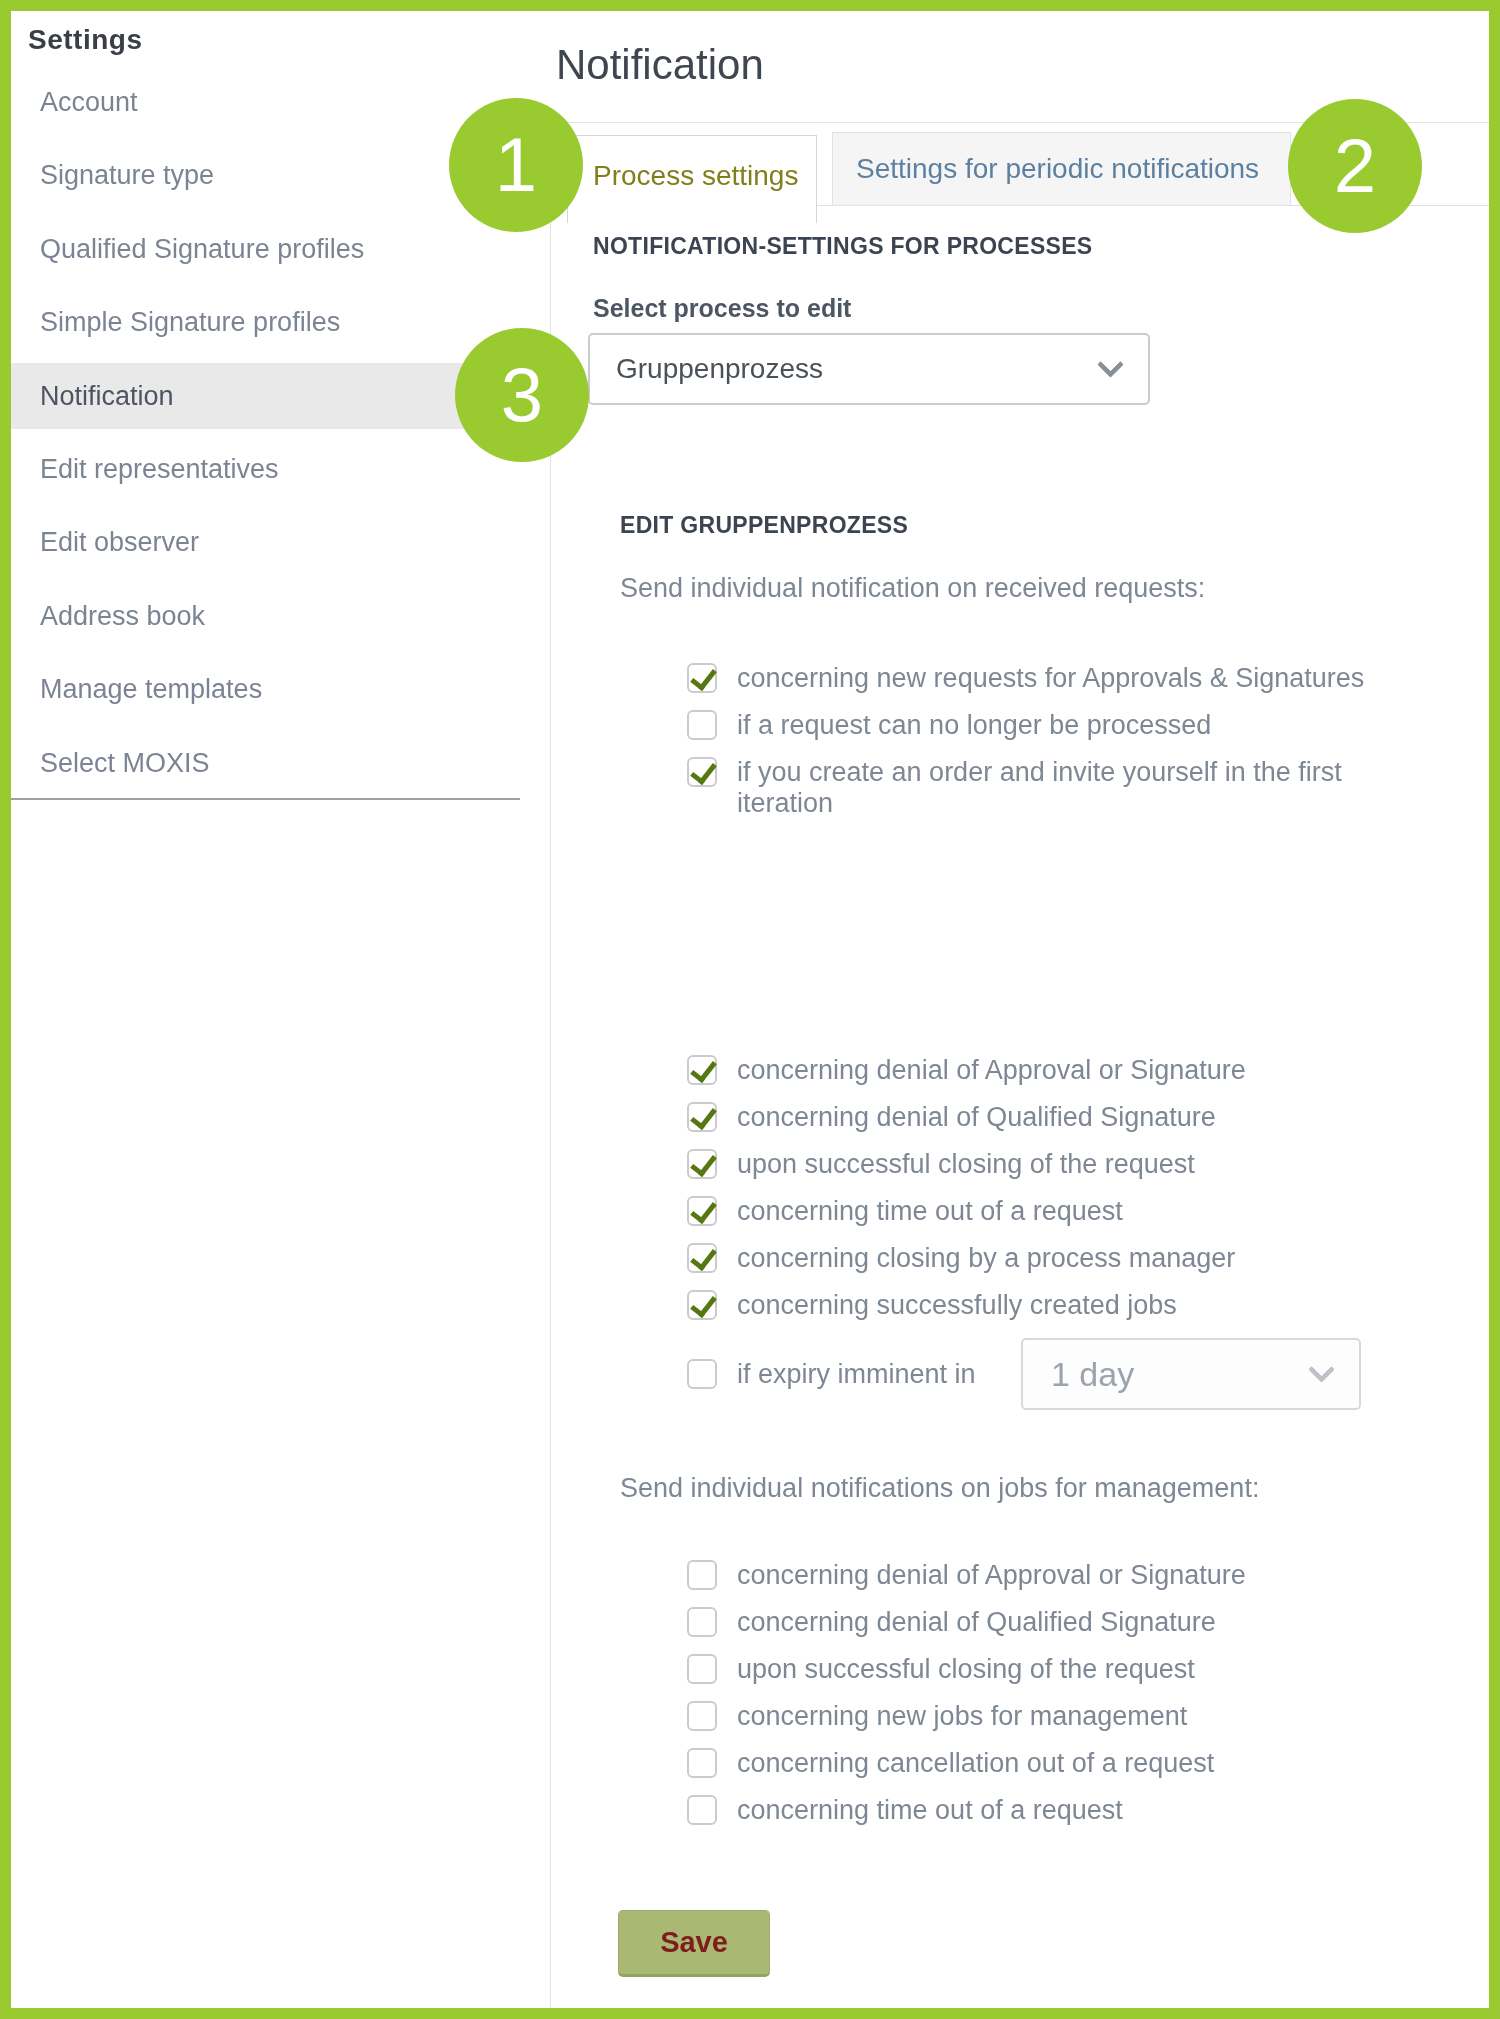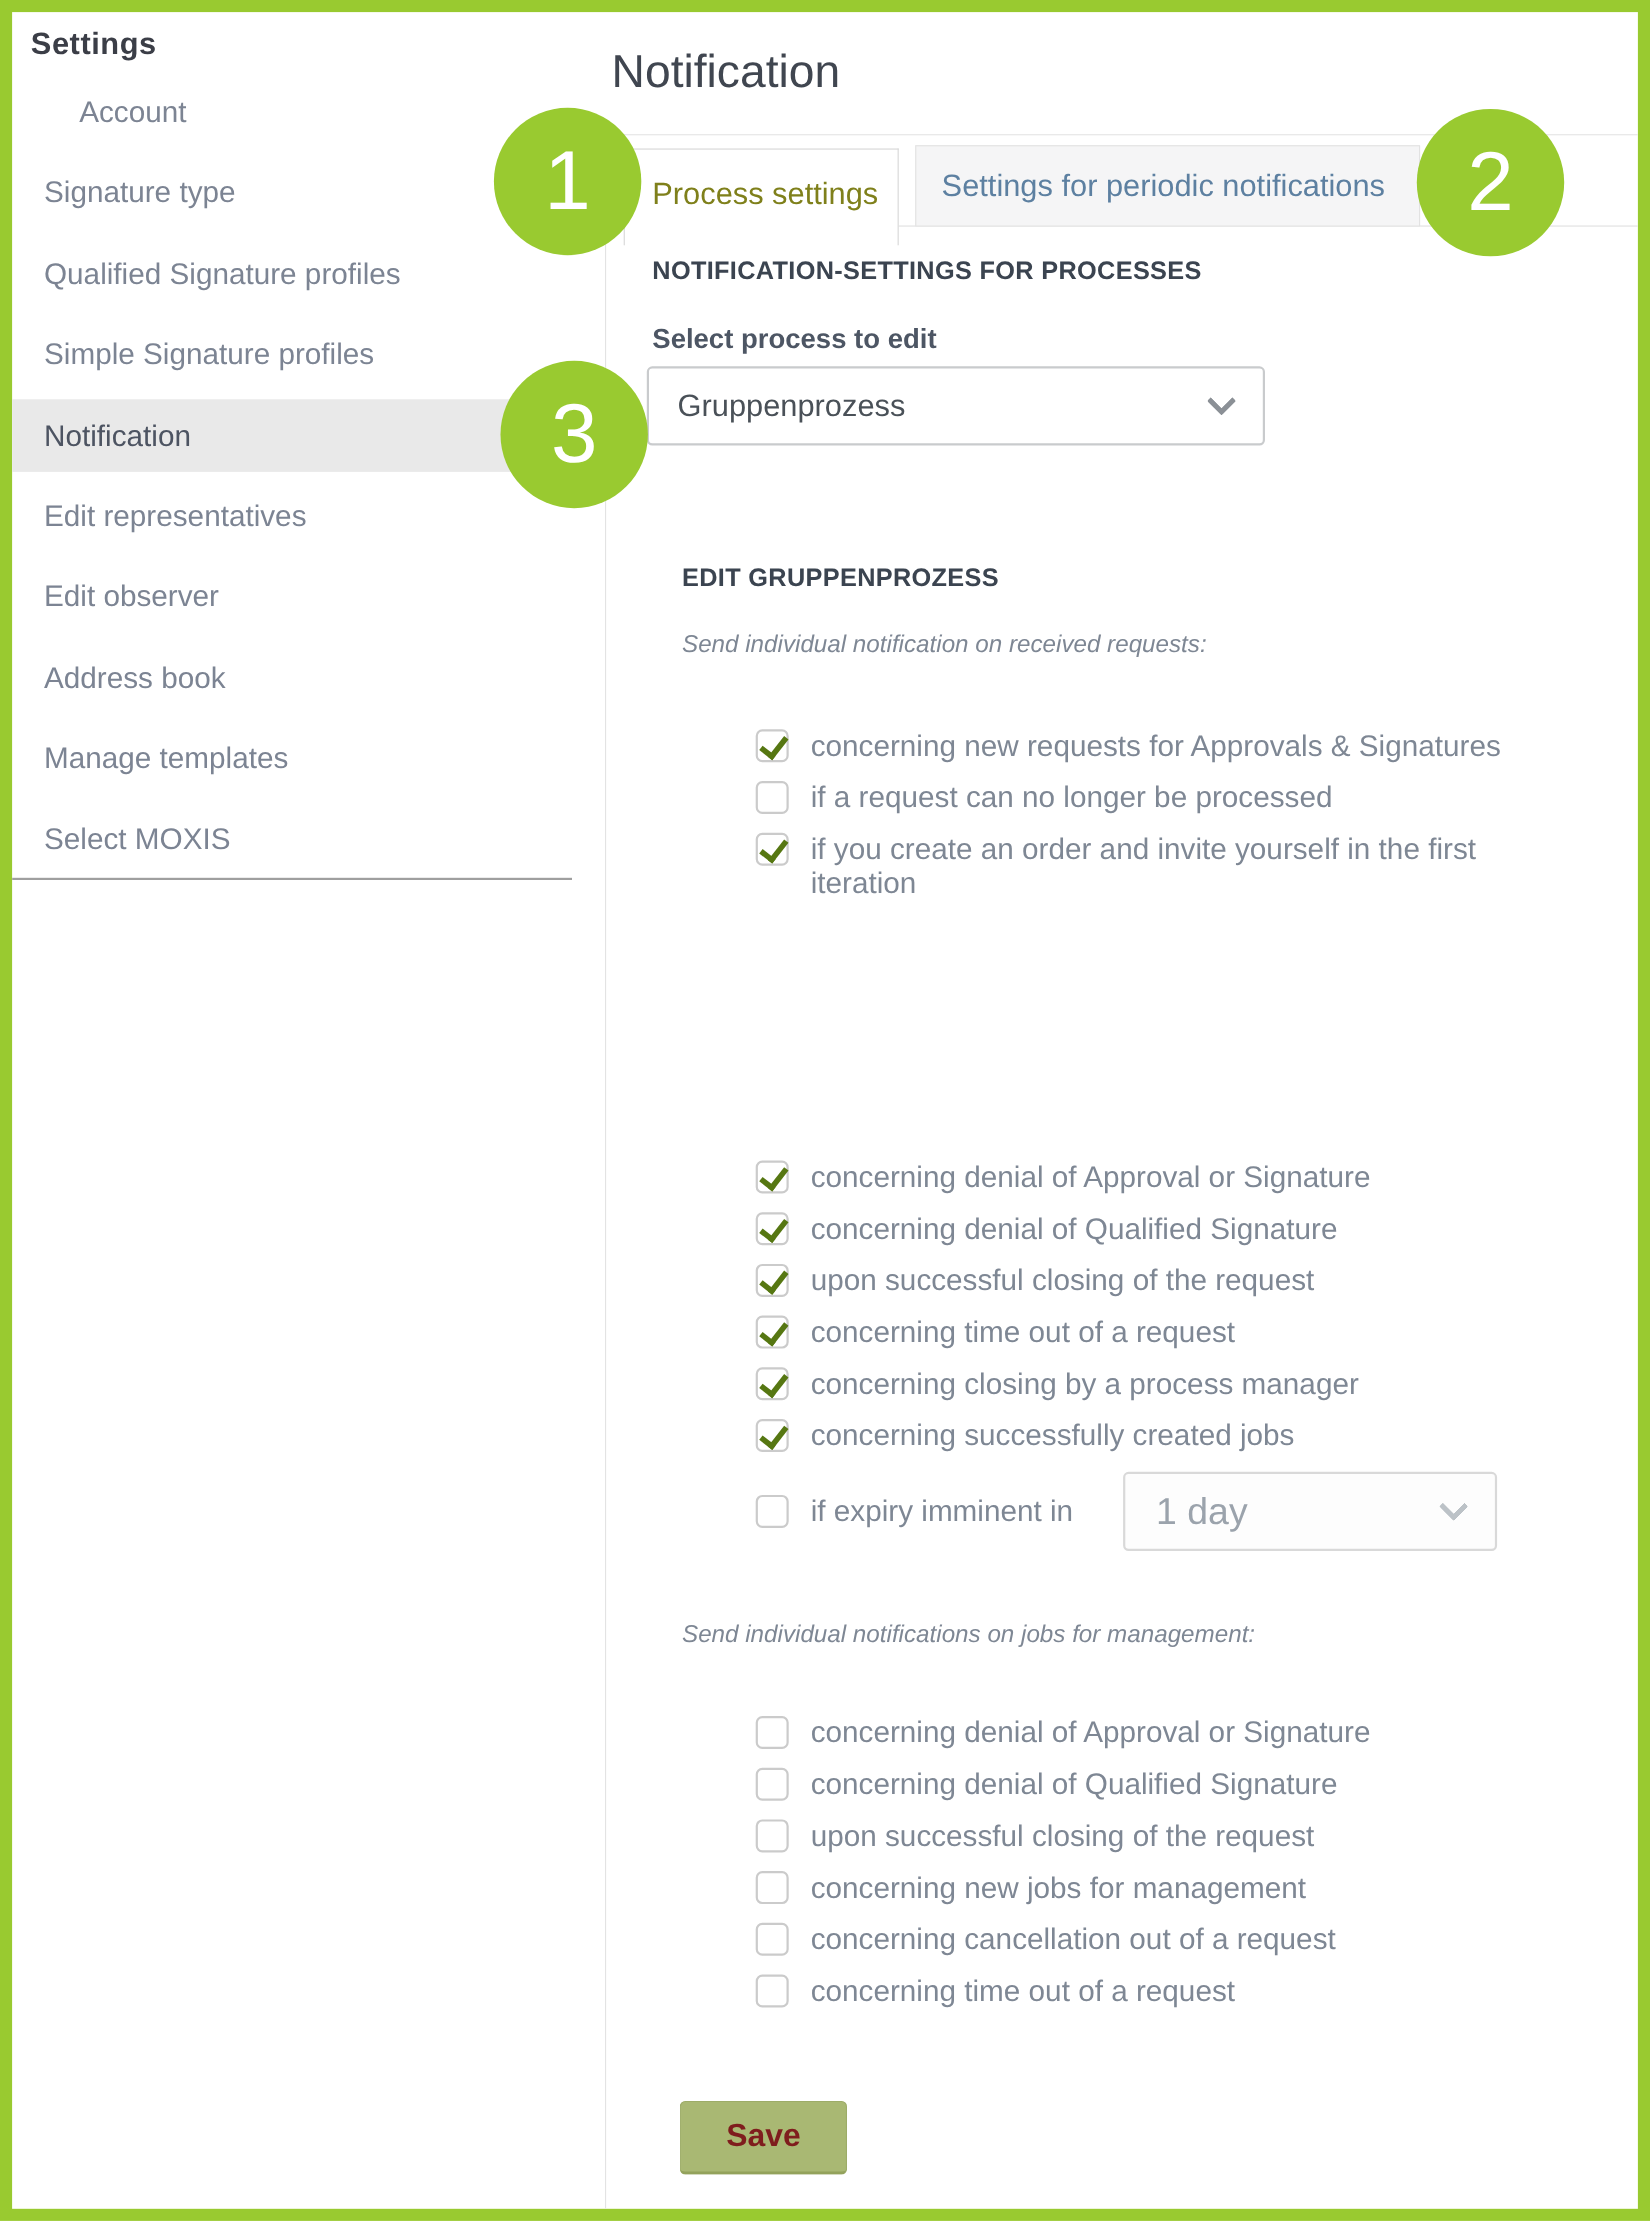--- a/index.html
+++ b/index.html
@@ -45,21 +45,21 @@
 
   
   .sec-heading{position:absolute;left:582px;top:222px;font-size:23px;font-weight:bold;color:var(--dark-head);letter-spacing:.3px;}
   .select-label{position:absolute;left:582px;top:283px;font-size:25px;font-weight:bold;color:#4D5664;}
   .selectbox{position:absolute;left:577px;top:322px;width:562px;height:72px;background:#fff;
              border:2px solid #C9CBCD;border-radius:5px;font-size:28px;color:#4A5158;line-height:68px;
              padding-left:26px;cursor:pointer;}
   .chev{position:absolute;right:28px;top:20px;width:19px;height:19px;
         border:solid #8B9096;border-width:0 5px 5px 0;transform:rotate(45deg);border-radius:2px;}
   .edit-heading{position:absolute;left:609px;top:501px;font-size:23px;font-weight:bold;color:var(--dark-head);letter-spacing:.3px;}
-  .intro{position:absolute;left:609px;font-size:22px;color:var(--gray-text);font-style:italic;}
+  .intro{position:absolute;left:609px;font-size:27px;color:var(--gray-text);}
   .intro0{top:562px;} .intro1{top:933px;} .intro2{top:1462px;}
 
   .rows{position:absolute;left:676px;}
   .rows0{top:652px;} .rows1{top:1044px;} .rows2{top:1549px;}
   .cbrow{display:flex;align-items:flex-start;margin-bottom:16px;cursor:pointer;}
   .cb{flex:none;width:30px;height:30px;border:2px solid #CBCBCB;border-radius:6px;background:#fff;position:relative;}
   .cb.checked::after{content:"";position:absolute;left:7px;top:0px;width:10px;height:19px;
                      border:solid var(--check);border-width:0 5px 5px 0;transform:rotate(38deg);}
   .cblabel{margin-left:20px;font-size:27px;line-height:31px;color:var(--gray-text);white-space:pre-line;max-width:640px;}
 
@@ -73,21 +73,21 @@
             border:1px solid #9DAC68;border-bottom:3px solid #93A25C;border-radius:5px;
             color:#7f1d1d;font-size:29px;font-weight:bold;font-family:inherit;cursor:pointer;}
 </style>
 </head>
 <body>
 
 <div class="page">
 
   <div class="sb-title">Settings</div>
   <div id="sidebar-items">
-      <div class="sb-item" style="top: 58px; margin-left: 32px;">Account</div>
+      <div class="sb-item" style="top: 58px;">Account</div>
       <div class="sb-item" style="top: 131px;">Signature type</div>
       <div class="sb-item" style="top: 205px;">Qualified Signature profiles</div>
       <div class="sb-item" style="top: 278px;">Simple Signature profiles</div>
       <div class="sb-item active" style="top: 352px;">Notification</div>
       <div class="sb-item" style="top: 425px;">Edit representatives</div>
       <div class="sb-item" style="top: 498px;">Edit observer</div>
       <div class="sb-item" style="top: 572px;">Address book</div>
       <div class="sb-item" style="top: 645px;">Manage templates</div>
       <div class="sb-item" style="top: 719px;">Select MOXIS</div>
     </div>

